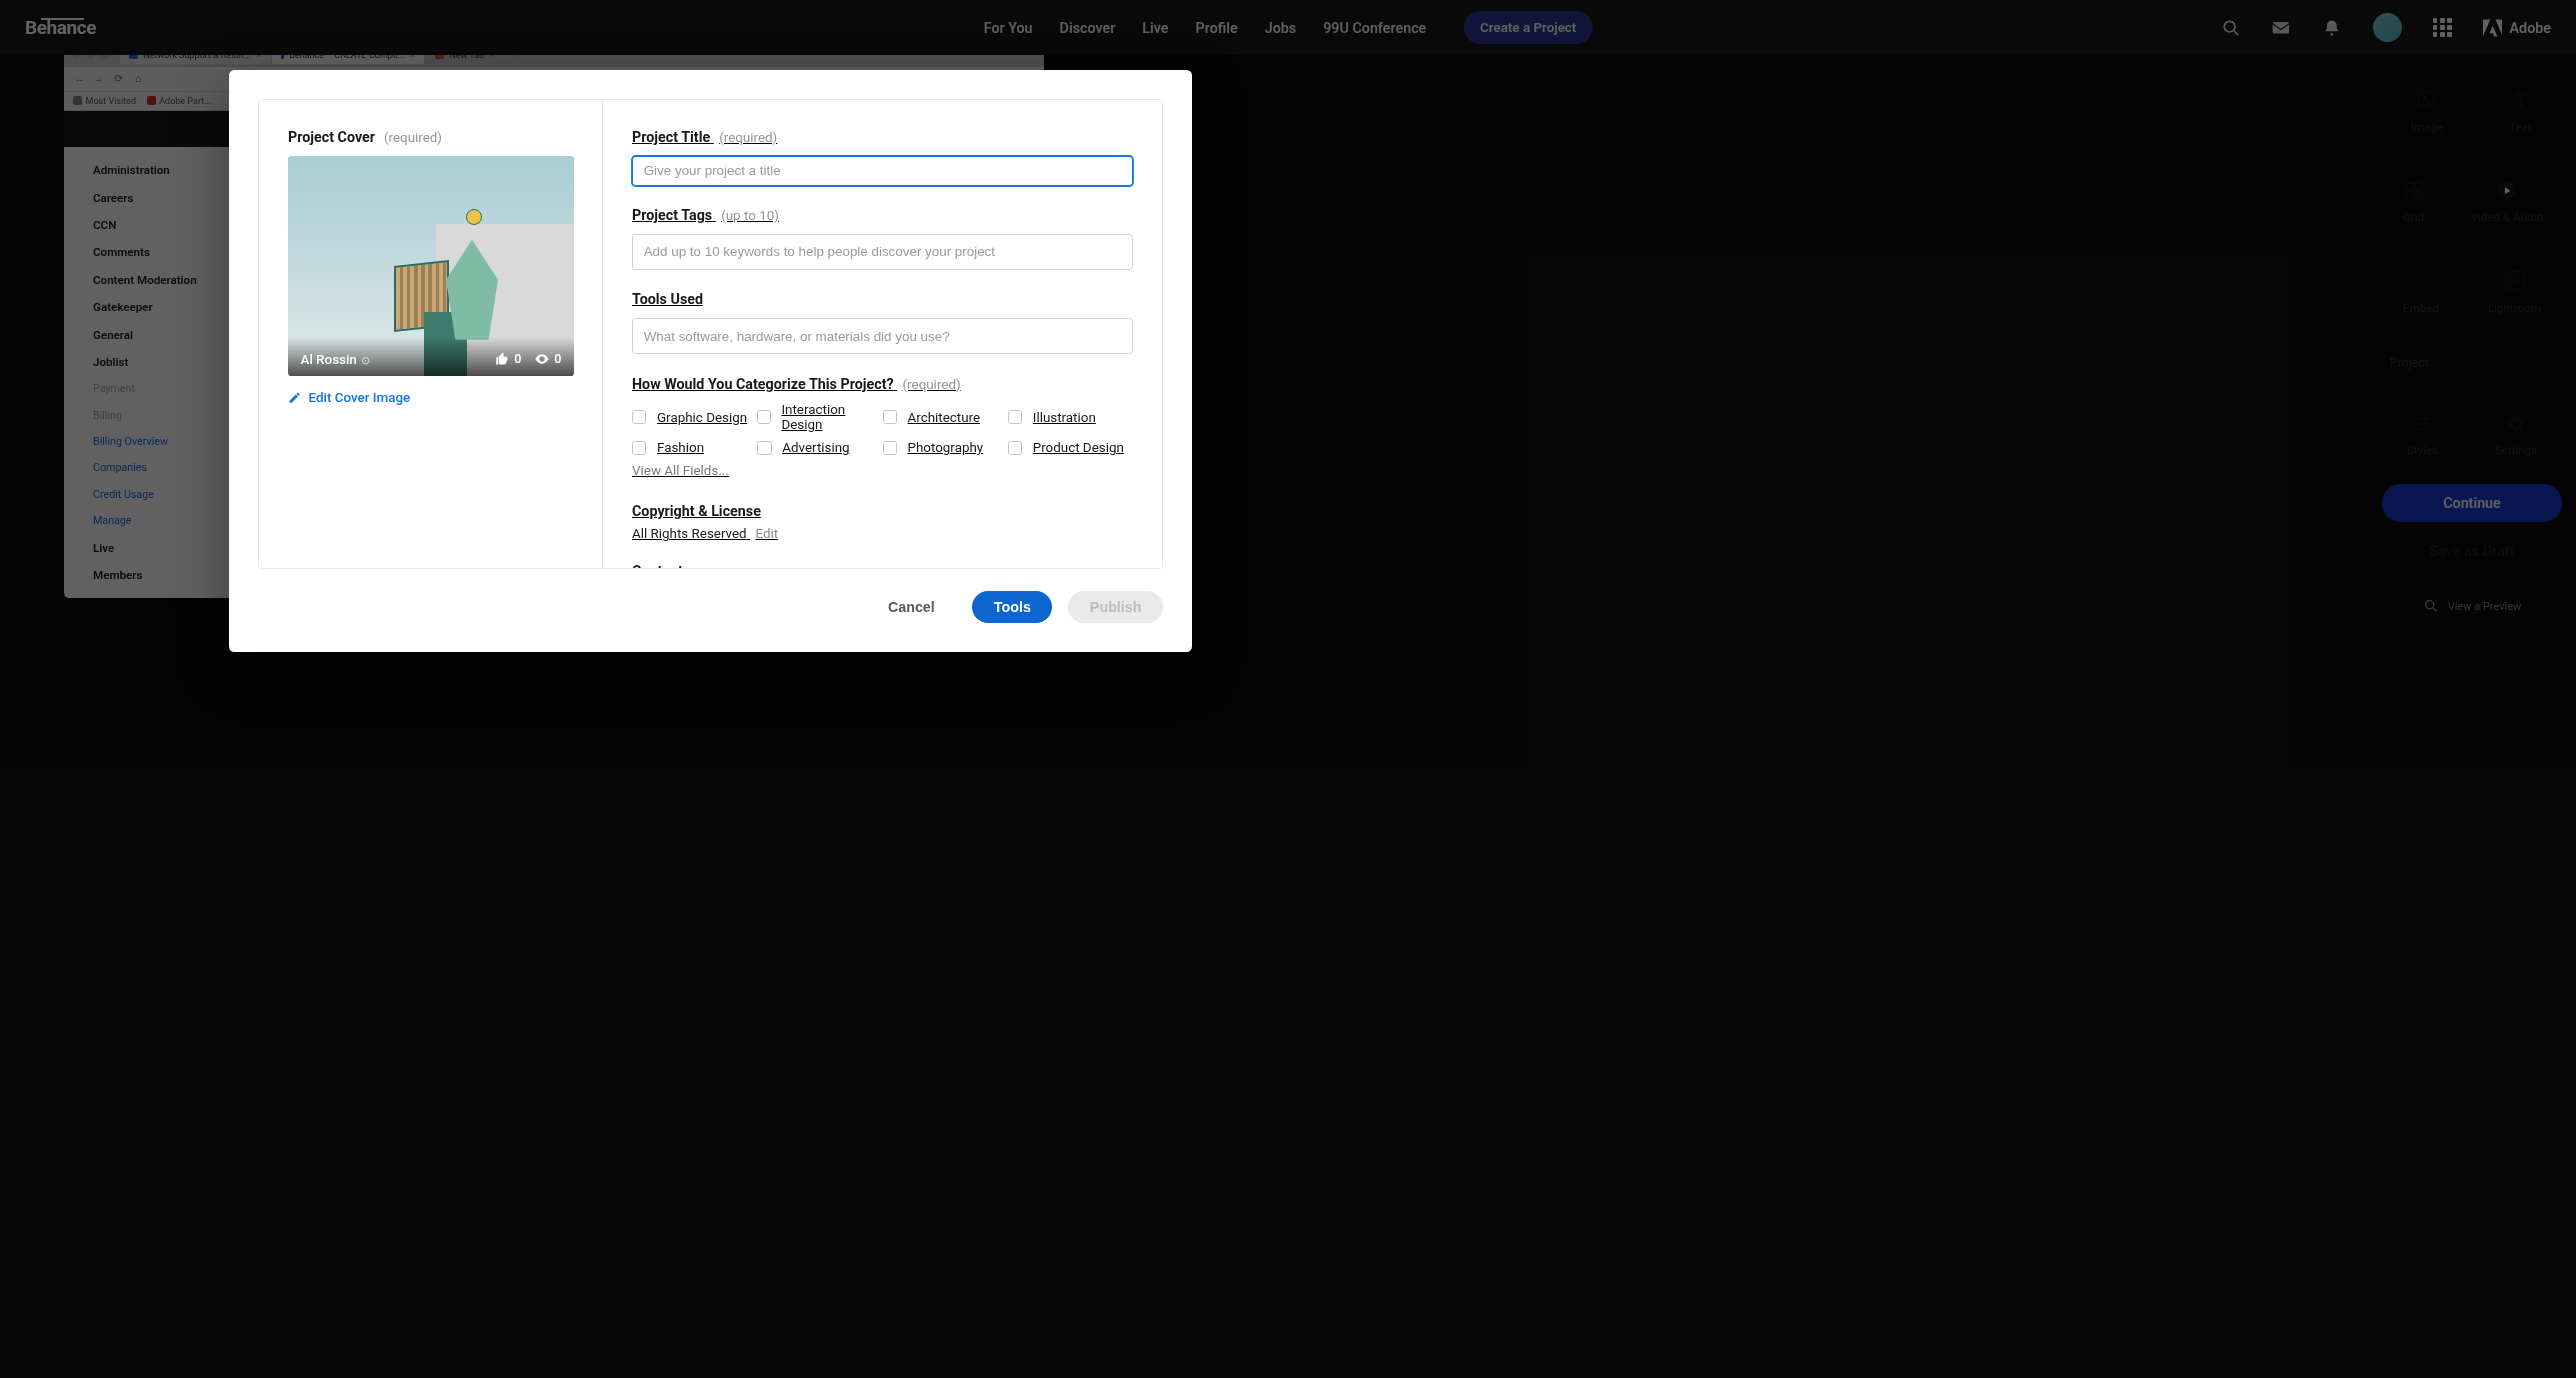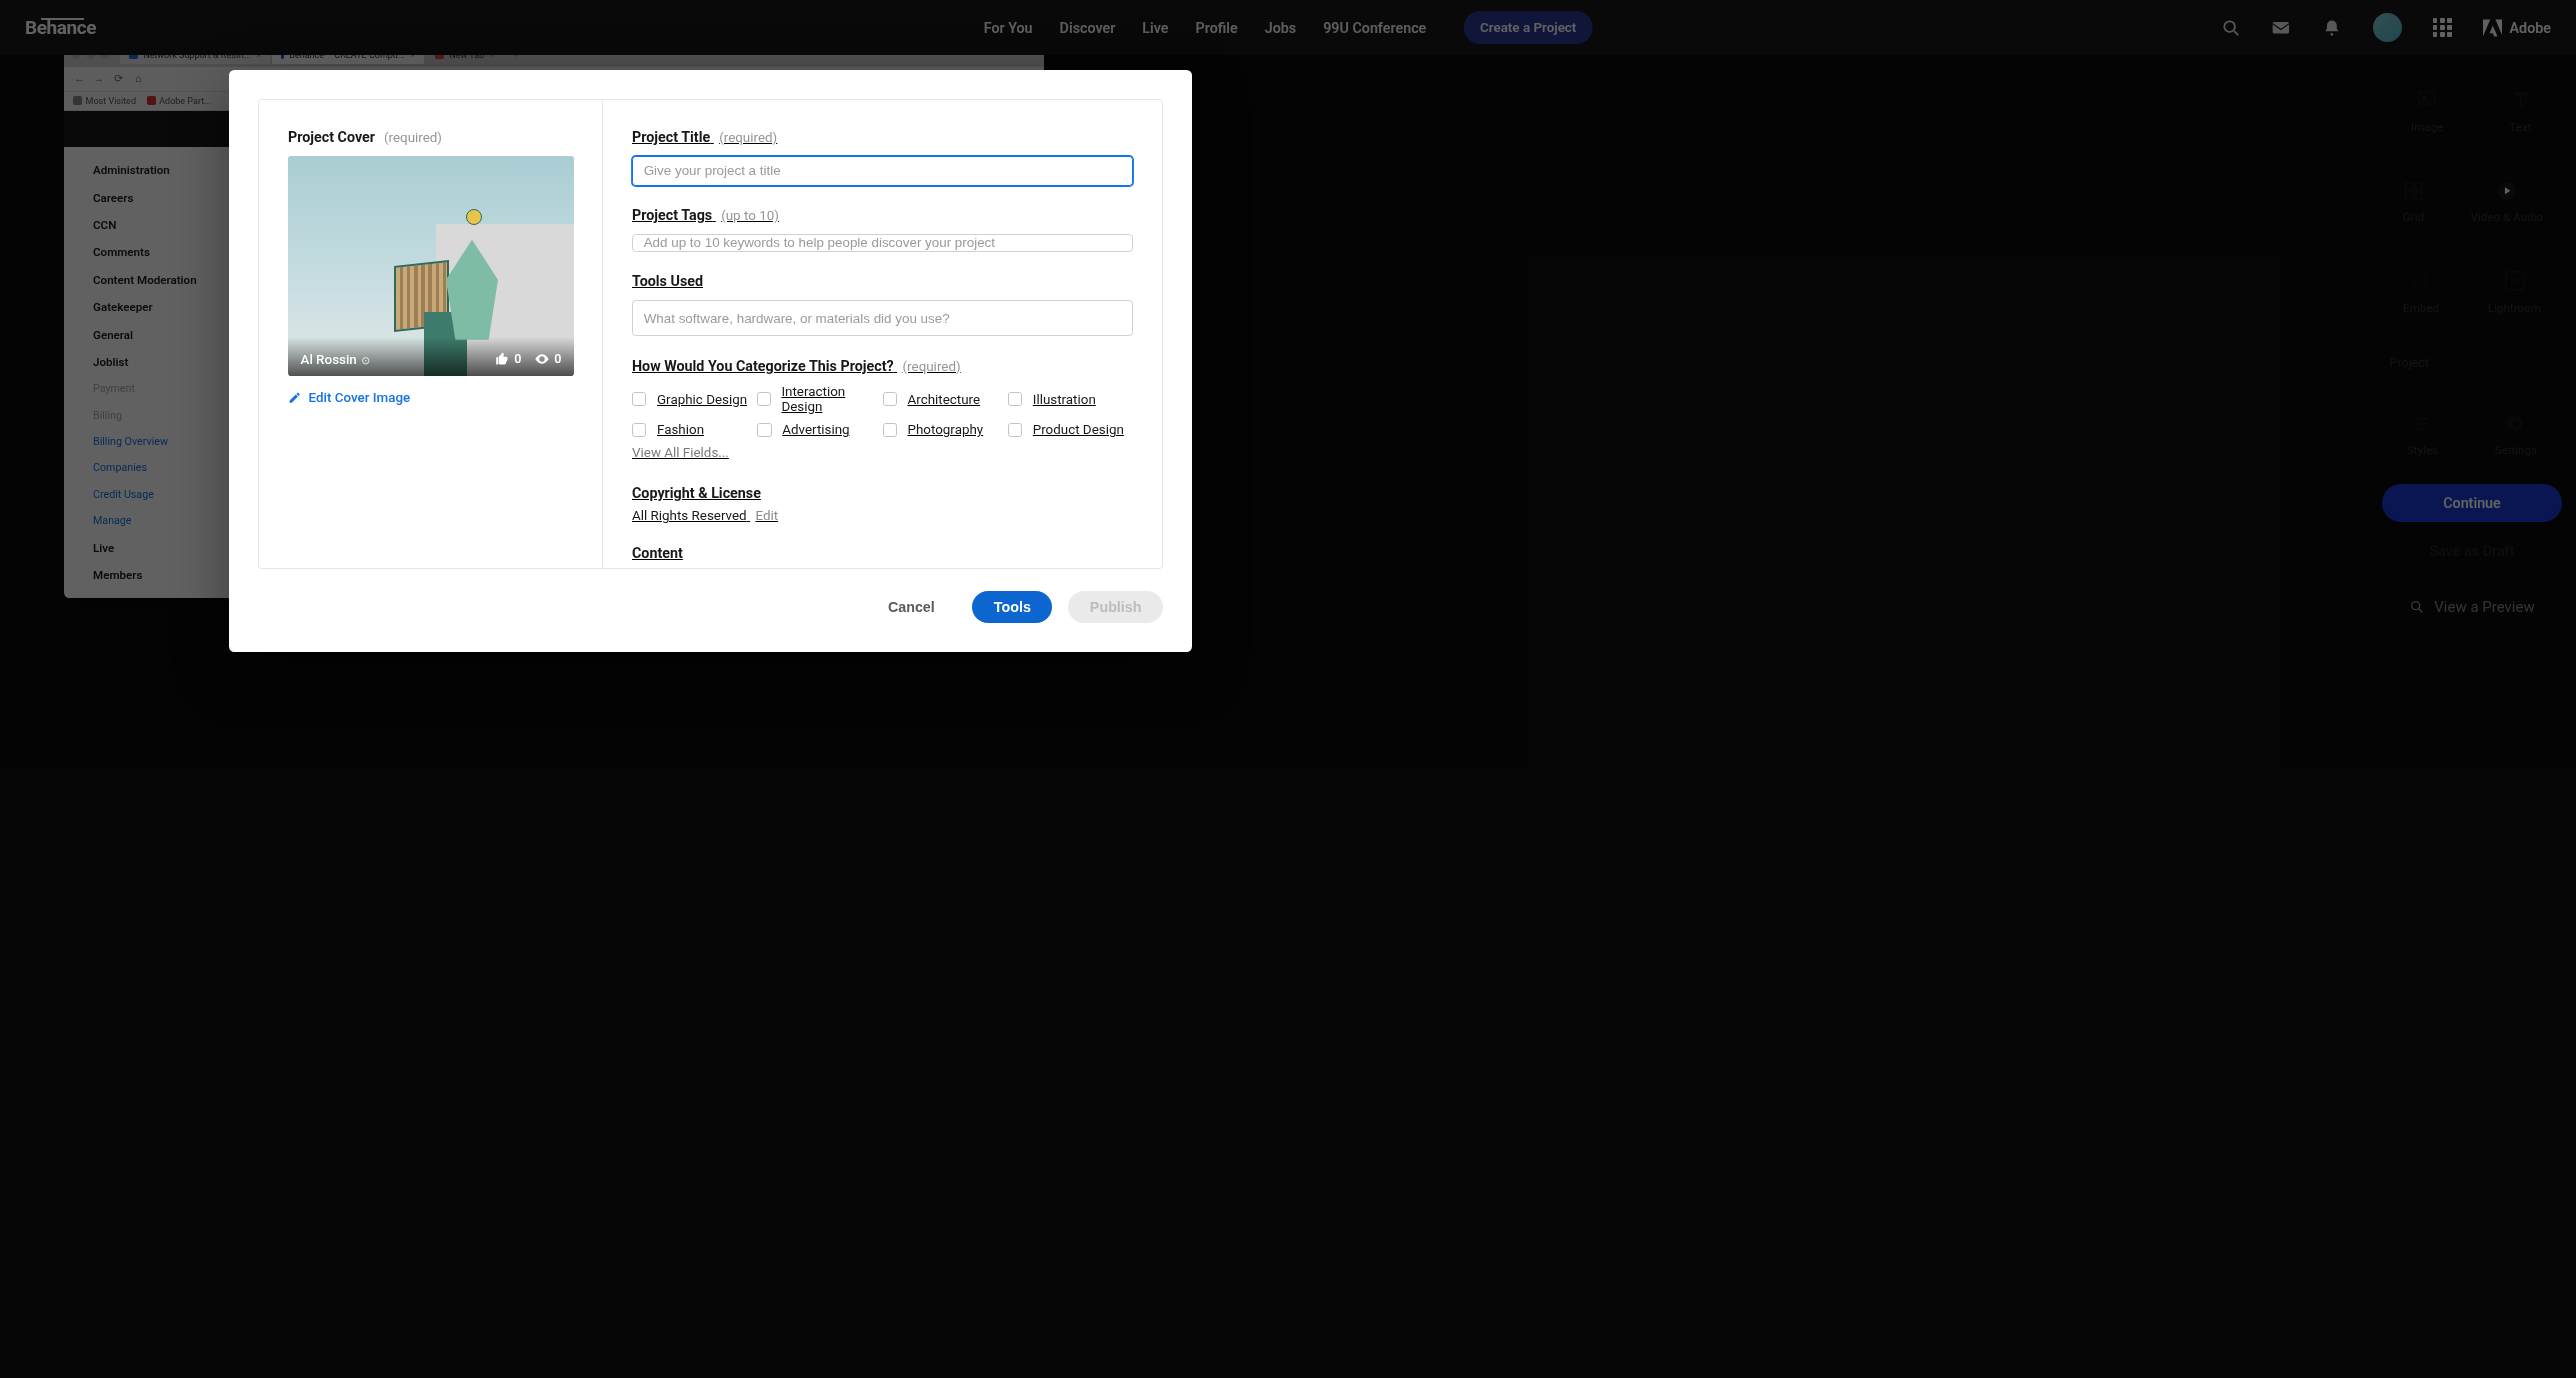--- a/index.html
+++ b/index.html
@@ -42,21 +42,21 @@
 
   
   .right-panel { position:absolute; right:0; top:0; bottom:0; width:208px; padding:18px 0; color:#555; font-size:12.5px;}
   .right-cols{ display:flex; justify-content:space-around; text-align:center; padding:7.2px 10.7px;}
   .rp-item{ display:flex; flex-direction:column; align-items:center; gap:7.2px; font-size:11.6px; color:#333;}
   .rp-item .ico{ width:25px; height:25px; color:#191919; display:flex; align-items:center; justify-content:center;}
   .rp-rows{ display:flex; flex-direction:column; gap:30px; align-items:stretch; padding-top:7.2px;}
   .rp-single{ font-size:12.5px; color:#333; text-align:left; padding:3.6px 21.5px;}
   .continue-btn{ margin:19.7px 14.3px 0; background:#1b3bd6; color:#fff; border-radius:19.7px; text-align:center; padding:10.7px 0; font-weight:600; font-size:14.3px;}
   .draft-link{ text-align:center; margin-top:21.5px; font-weight:600; color:#222; font-size:14.3px;}
-  .preview-link{ text-align:center; margin-top:39px; color:#888; font-size:15px; display:flex; align-items:center; justify-content:center; gap:9px;}
+  .preview-link{ text-align:center; margin-top:39px; color:#888; font-size:11px; display:flex; align-items:center; justify-content:center; gap:9px;}
 
   
   .dim { position:absolute; inset:0; background:rgba(0,0,0,.62); z-index:5;}
 
   
   .modal { position:absolute; left:195px; top:70px; width:963px; height:582px; background:#fff; border-radius:5.4px; box-shadow:0 18px 54px rgba(0,0,0,.4); z-index:10; display:flex; flex-direction:column; padding:29px;margin-left:34px;}
   .modal-body { flex:1; border:0.9px solid #e6e6e6; border-radius:3.6px; display:flex; overflow:hidden;}
   .m-left { width:344px; border-right:0.9px solid #e6e6e6; padding:29px;}
   .m-right { flex:1; padding:29px 29px 0 29px; overflow-y:auto;text-decoration:underline;}
   .field-row { margin-bottom:21.5px; }
@@ -359,21 +359,21 @@
 
     <div class="m-right">
       <div class="field-row">
         <span class="field-label">Project Title</span>
         <span class="field-hint">(required)</span>
         <input class="input focus" placeholder="Give your project a title" style="">
       </div>
       <div class="field-row">
         <span class="field-label">Project Tags</span>
         <span class="field-hint">(up to 10)</span>
-        <input class="input" style="height: 18px;" placeholder="Add up to 10 keywords to help people discover your project">
+        <input class="input" style="height: 36px;" placeholder="Add up to 10 keywords to help people discover your project">
       </div>
       <div class="field-row">
         <span class="field-label">Tools Used</span>
         <input class="input" style="height: 36px;" placeholder="What software, hardware, or materials did you use?">
       </div>
       <div class="field-row">
         <span class="field-label">How Would You Categorize This Project?</span>
         <span class="field-hint">(required)</span>
         <div class="cat-grid">
           <label class="chk">

